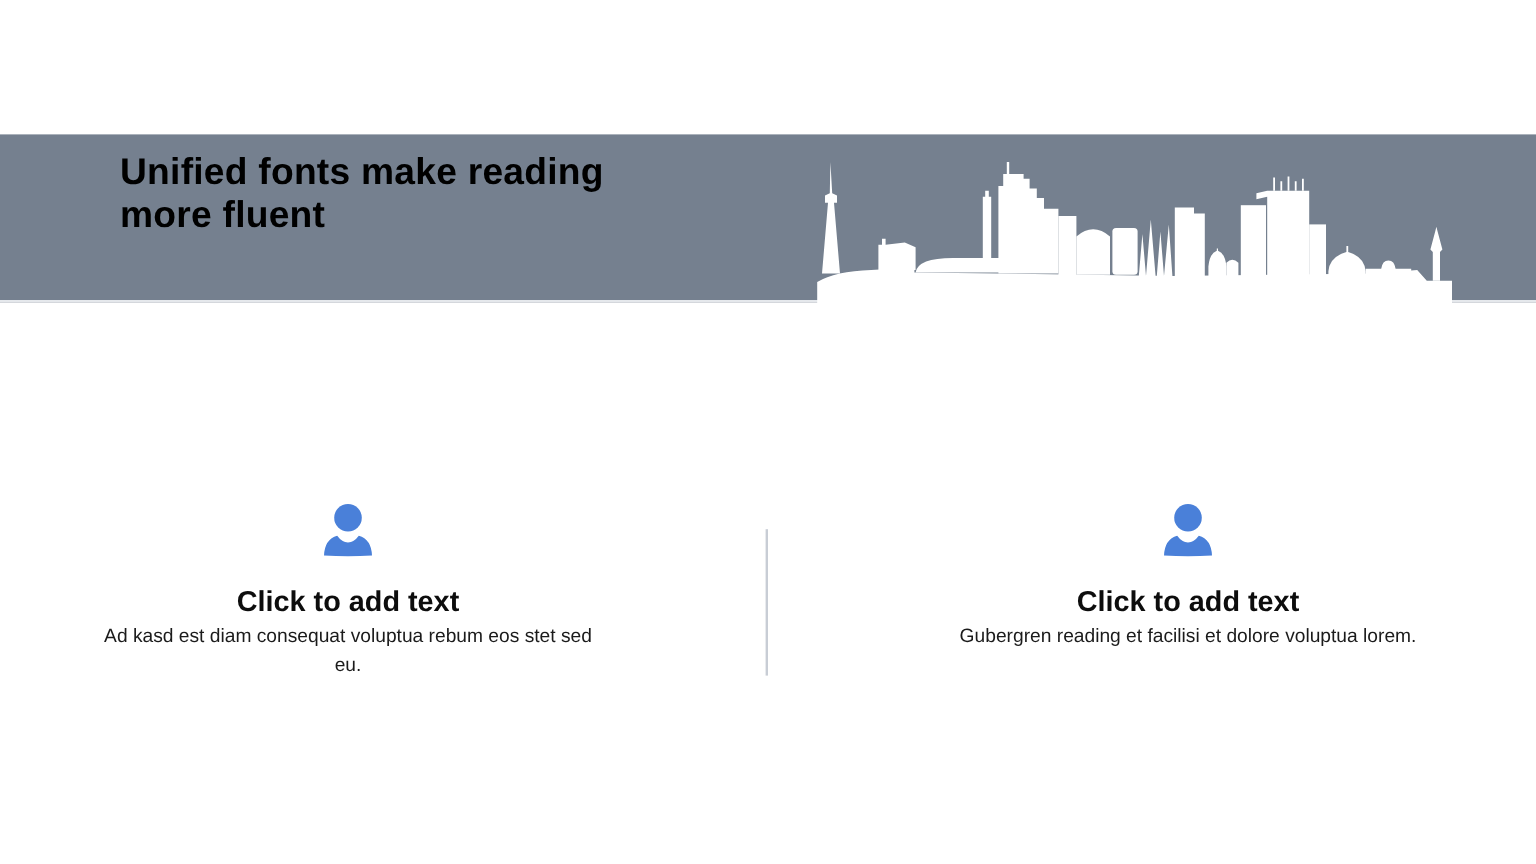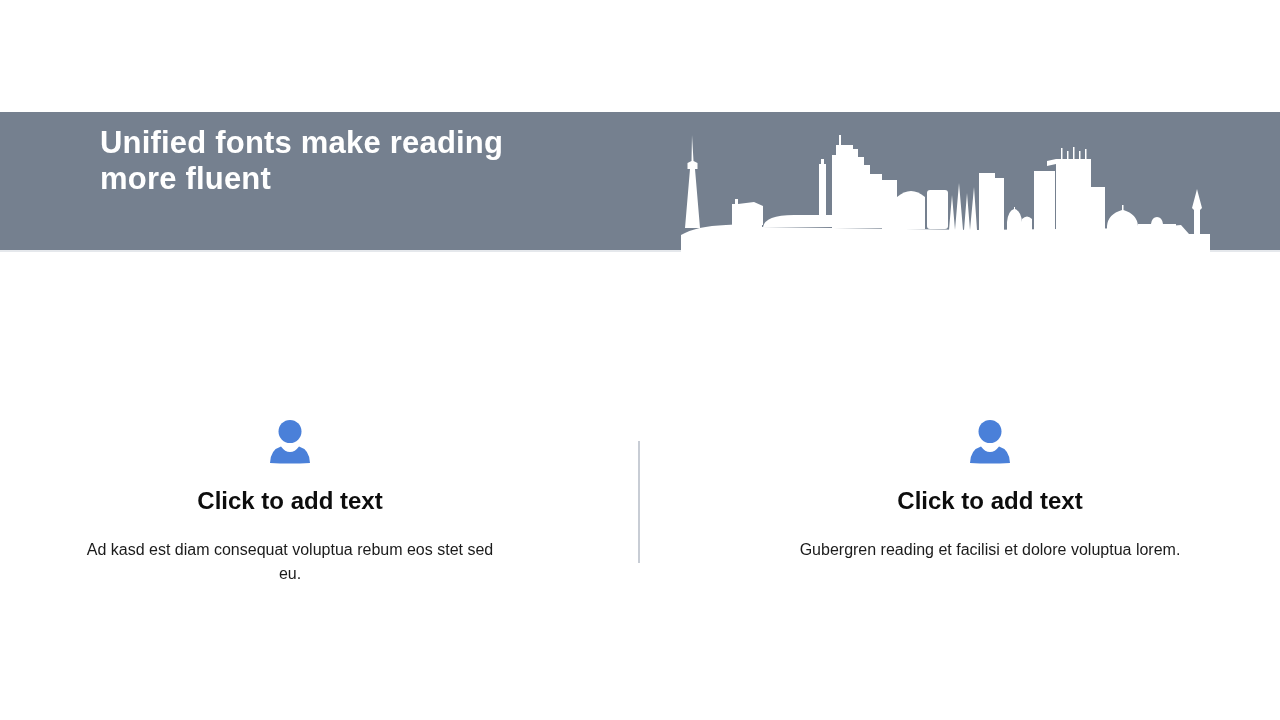--- a/index.html
+++ b/index.html
@@ -30,21 +30,21 @@
   }
   .band-title {
     position: absolute;
     left: 100px;
     top: 13px;
     max-width: 450px;
     margin: 0;
     font-size: 31px;
     line-height: 36px;
     font-weight: bold;
-    color: #ffffff;
+    color: #000000;
     letter-spacing: 0.2px;
   }
   .skyline {
     position: absolute;
     left: 676px;
     top: 21px;
     width: 537px;
     height: 124px;
   }
   .skyline svg { display: block; width: 100%; height: 100%; }
@@ -69,21 +69,21 @@
     display: inline-block;
   }
   .col h2 {
     margin: 17px 0 0 0;
     font-size: 24px;
     line-height: 30px;
     font-weight: bold;
     color: #0d0d0d;
   }
   .col p {
-    margin: 22px auto 0 auto;
+    margin: 2px auto 0 auto;
     max-width: 420px;
     font-size: 16px;
     line-height: 24px;
     color: #1b1b1b;
   }
   .divider {
     position: absolute;
     left: 638px;
     top: 441px;
     width: 2px;

